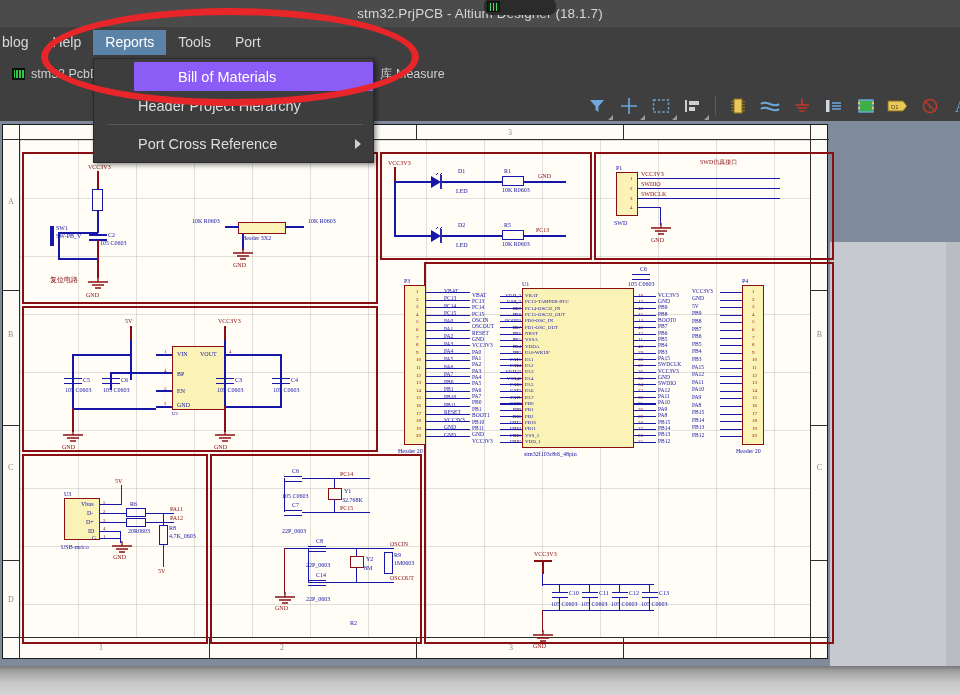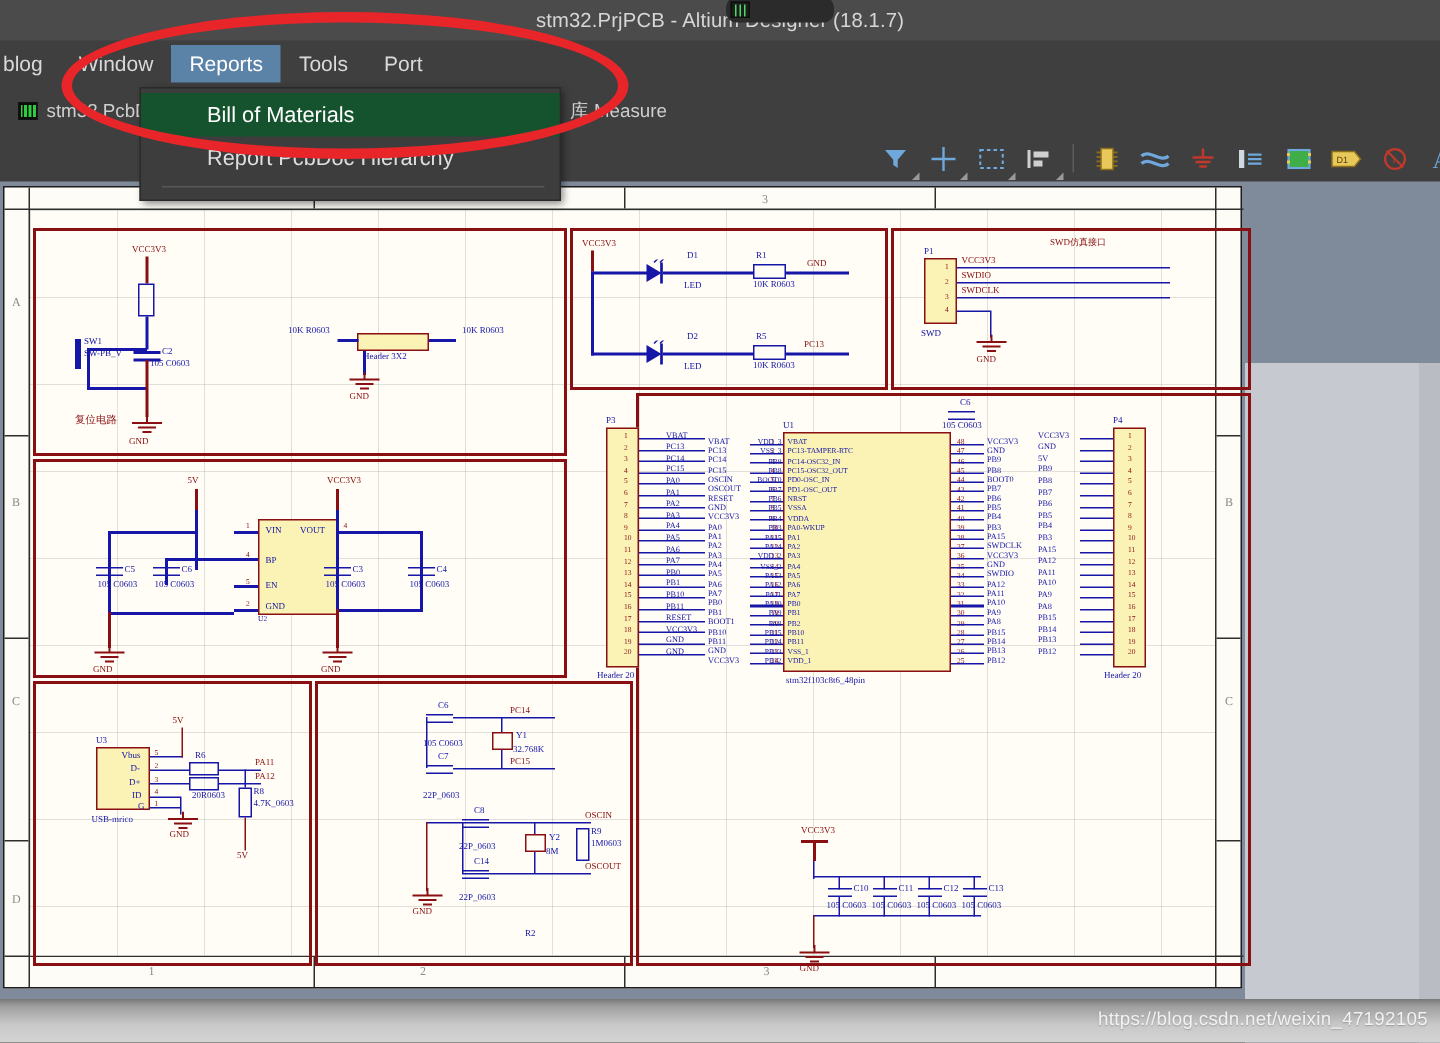--- a/index.html
+++ b/index.html
@@ -83,21 +83,21 @@
   .dropdown {
     position: absolute; left: 93px; top: 58px; width: 281px;
     background: #3d3d3d; border: 1px solid #2a2a2a;
     z-index: 40; padding: 3px 0 4px;
     box-shadow: 2px 2px 5px rgba(0,0,0,.45);
   }
   .dd-item {
     height: 29px; display: flex; align-items: center;
     color: #dedede; font-size: 14.5px; padding-left: 44px; position: relative;
   }
-  .dd-item.hl { background: #14532d; color: #ffffff; }
+  .dd-item.hl { background: #8b5cf6; color: #ffffff; margin-left: 40px; }
   .dd-item .accel { position: absolute; right: 60px; color: #dedede; }
   .dd-item .arrow { position: absolute; right: 12px; width:0; height:0;
     border-top: 5px solid transparent; border-bottom: 5px solid transparent;
     border-left: 6px solid #cfcfcf; }
   .dd-sep { height: 1px; background: #575757; margin: 4px 10px 4px 14px; }
   .dd-ruler-ico { position: absolute; left: 13px; top: 7px;
                   width: 17px; height: 14px; }
 
   
   .canvas {
@@ -175,21 +175,21 @@
           <i></i>
       </span>
     </div>
   </div>
 
   <div class="menubar">
     <div class="menu-item" style="padding-left:2px">
       <span>blog</span>
     </div>
     <div class="menu-item">
-      <span>Window</span>
+      <span>Help</span>
     </div>
     <div class="menu-item active">
       <span>Reports</span>
     </div>
     <div class="menu-item">
       <span>Tools</span>
     </div>
     <div class="menu-item">
       <span>Port</span>
     </div>
@@ -983,23 +983,26 @@
 
       </div>
     </div>
   </div>
 
   <div class="dropdown">
     <div class="dd-item hl">
       <span>Bill of Materials</span>
     </div>
     <div class="dd-item">
-      <span>Report PcbDoc Hierarchy</span>
+      <span>Header Project Hierarchy</span>
     </div>
     <div class="dd-sep"></div>
+    <div class="dd-item">
+      <span>Port Cross Reference</span>
+      <span class="arrow"></span>
+    </div>
   </div>
 
   <div class="ellipse"></div>
 
   <div class="bottombar"></div>
-  <span class="watermark">https://blog.csdn.net/weixin_47192105</span>
 
 </div>
 
 </body></html>

